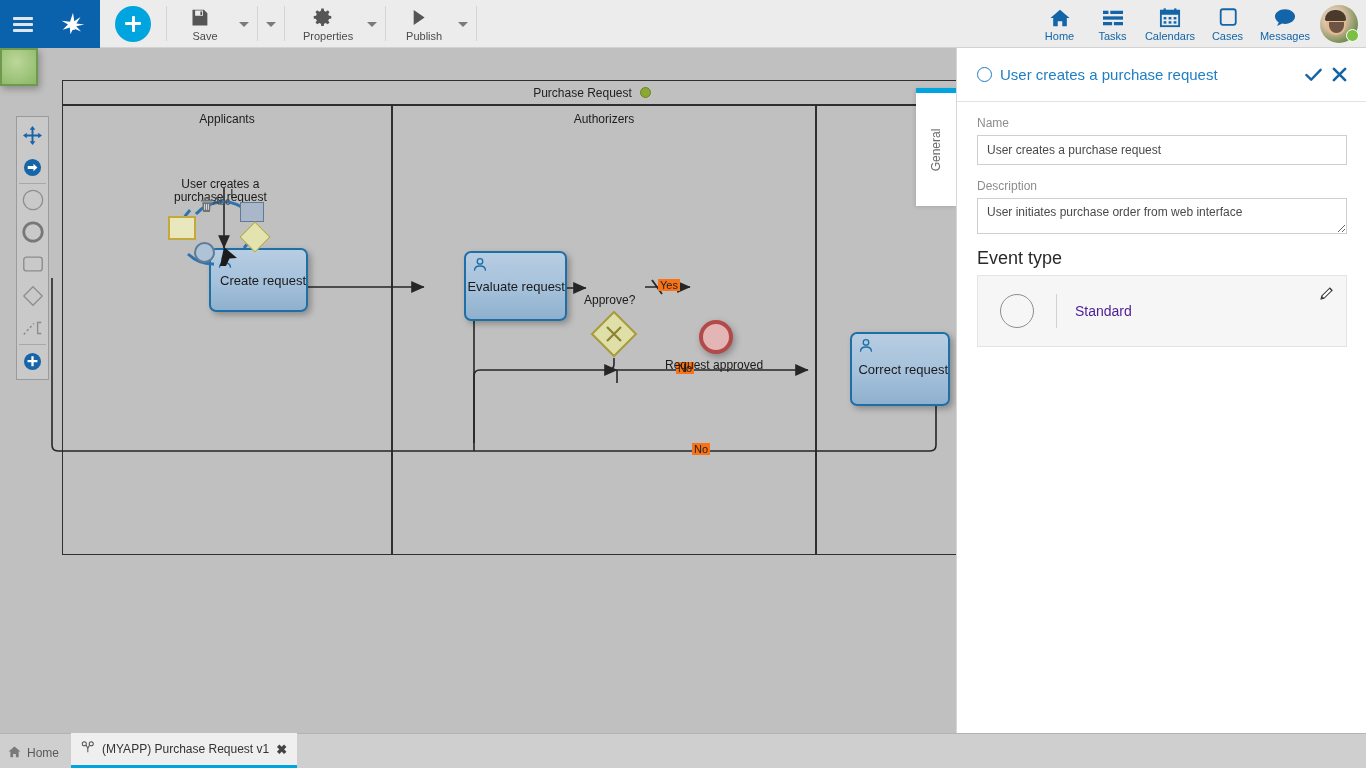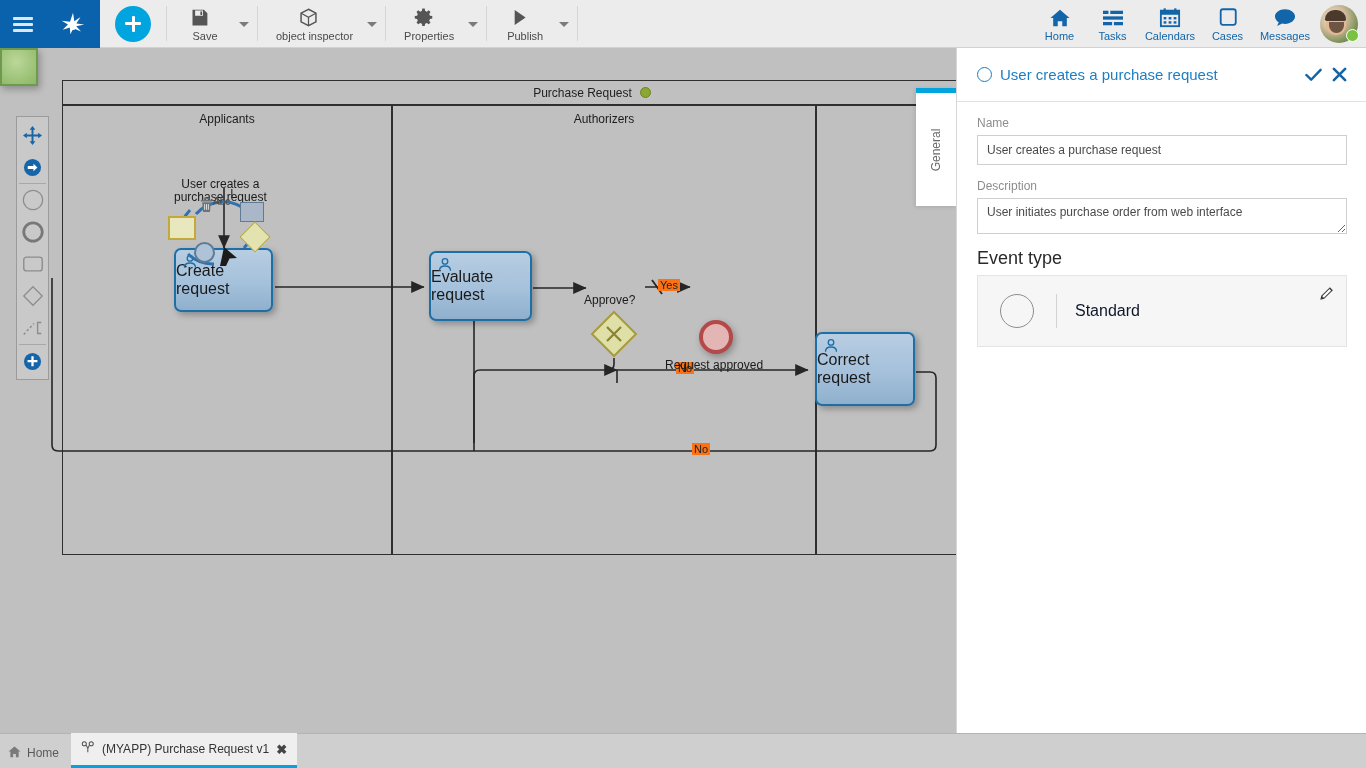--- a/index.html
+++ b/index.html
@@ -114,23 +114,24 @@
   #lane-1 { left: 0; width: 330px; }
   #lane-2 { left: 330px; width: 424px; }
   #lane-3 { left: 703px; width: 357px; border-right: none; }
 
   
   .task {
     position: absolute;
     border: 2px solid #1d6fa5; border-radius: 7px;
     background: linear-gradient(180deg, #b7cde2 0%, #a5c1db 55%, #8fb0cd 100%);
     box-shadow: 3px 3px 6px rgba(0,0,0,0.28);
-    font-size: 16px; color: #1a1a1a;
-    display:flex; align-items:center; justify-content:flex-start;
+    font-size: 13px; color: #1a1a1a;
+    display:flex; align-items:center; justify-content:flex-end;
     cursor: pointer;
+    margin-left: 35px;
   }
   .task .user-ico { position: absolute; left: 6px; top: 4px; }
 
   
   .ev {
     position:absolute; border-radius: 50%;
     cursor: pointer;
   }
   #start-ev {
     width: 38px; height: 38px; left: 205px; top: 90px;
@@ -213,21 +214,21 @@
     font-size: 12px; color: #4a4a4a; padding: 6px 9px; outline:none; resize: vertical;
     font-family: "Liberation Sans", sans-serif;
   }
   .gap { height: 14px; }
   #event-type-card {
     width: 370px; height: 72px; background: #f6f6f6; border: 1px solid #e4e4e4;
     display: flex; align-items: center; position: relative; margin-top: 6px;
   }
   #et-circle { width: 34px; height: 34px; border-radius:50%; border:1.5px solid #8e8e8e; margin: 0 22px 0 22px;}
   #et-divider { width:1px; height: 34px; background:#d2d2d2; }
-  #et-name { font-size: 16px; color:#0f172a; margin-left: 18px; }
+  #et-name { font-size: 14px; color:#4c1d95; margin-left: 18px; }
   #et-edit { position:absolute; right: 12px; top: 10px; cursor:pointer;}
 
   
   #gen-tab {
     position:absolute; left: 916px; top: 88px; width: 40px; height: 118px;
     background: #fff; border-top: 5px solid #00a5e0;
     box-shadow: -1px 1px 4px rgba(0,0,0,0.12);
   }
   #gen-tab span {
     position:absolute; left: 50%; top: 50%;
@@ -264,29 +265,20 @@
           <path fill="#555" d="M4 3h13l4 4v14H4V3zm3 1v6h9V4H7zm6 1h2v4h-2V5zM7 14h10v6H7v-6z"></path>
         </svg>
     </span>
     <span class="tb-lbl">Save</span>
   </div>
   <div class="tb-caret">
       <span class="caret-dn"></span>
     </div>
   <div class="tb-sep"></div>
 
-  <div class="tb-item" style="min-width:76px">
-    <span class="tb-ico">
-      <svg width="21" height="21" viewBox="0 0 24 24">
-          <path fill="none" stroke="#555" stroke-width="1.7" d="M12 2.6 20.5 7v10L12 21.4 3.5 17V7L12 2.6z"></path>
-          <path fill="none" stroke="#555" stroke-width="1.4" d="M3.6 7.1 12 11.7l8.4-4.6M12 11.7V21"></path>
-        </svg>
-    </span>
-    <span class="tb-lbl two">object inspector</span>
-  </div>
   <div class="tb-caret">
       <span class="caret-dn"></span>
     </div>
   <div class="tb-sep"></div>
 
   <div class="tb-item" style="min-width:72px">
     <span class="tb-ico">
       <svg width="21" height="21" viewBox="0 0 24 24">
           <path fill="#555" d="M12 8.4a3.6 3.6 0 1 0 0 7.2 3.6 3.6 0 0 0 0-7.2zm0 2a1.6 1.6 0 1 1 0 3.2 1.6 1.6 0 0 1 0-3.2z"></path>
           <path fill="#555" d="M10.6 1.8h2.8l.4 2.6 2 .9 2.2-1.5 2 2-1.5 2.2.9 2 2.6.4v2.8l-2.6.4-.9 2 1.5 2.2-2 2-2.2-1.5-2 .9-.4 2.6h-2.8l-.4-2.6-2-.9-2.2 1.5-2-2 1.5-2.2-.9-2-2.6-.4v-2.8l2.6-.4.9-2L4 5.8l2-2 2.2 1.5 2-.9z"></path>

